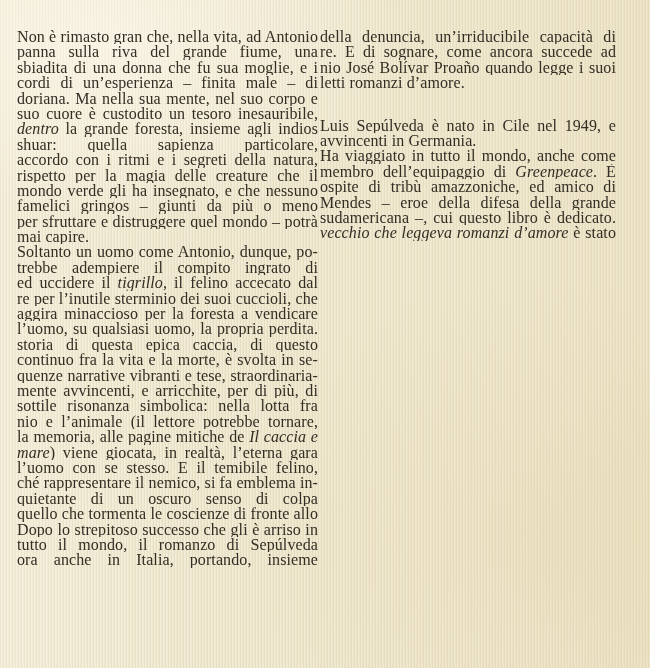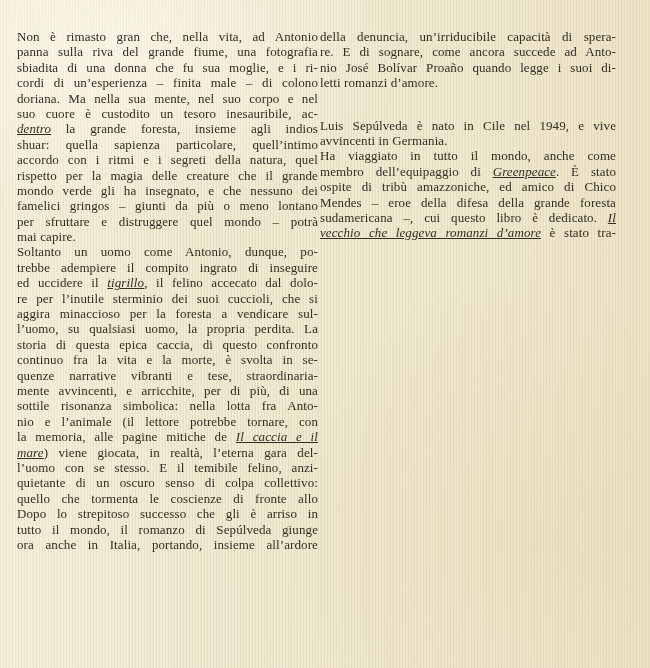--- a/index.html
+++ b/index.html
@@ -23,35 +23,35 @@
   }
   .page {
     position: relative;
     width: 650px;
     height: 668px;
   }
   .col {
     position: absolute;
     top: 29px;
     color: #332d24;
-    font-size: 13px;
+    font-size: 16px;
     line-height: 15.4px;
     letter-spacing: 0.1px;
   }
   .col1 { left: 17px;  width: 301px; }
   .col2 { left: 320px; width: 296px; }
   .para { margin: 0; }
   .line {
     height: 15.4px;
     overflow: hidden;
     text-align: justify;
     text-align-last: left;
   }
   .line.just { text-align-last: justify; }
-  .line i { font-style: italic; text-decoration: underline; }
+  .line i { font-style: italic; }
 </style>
 </head>
 <body>
 
 <div class="page">
   <div class="col col1">
       <div class="para">
         <div class="line just">Non è rimasto gran che, nella vita, ad Antonio</div>
         <div class="line just">panna sulla riva del grande fiume, una fotografia</div>
         <div class="line just">sbiadita di una donna che fu sua moglie, e i ri-</div>
@@ -76,20 +76,21 @@
         <div class="line just">l’uomo, su qualsiasi uomo, la propria perdita. La</div>
         <div class="line just">storia di questa epica caccia, di questo confronto</div>
         <div class="line just">continuo fra la vita e la morte, è svolta in se-</div>
         <div class="line just">quenze narrative vibranti e tese, straordinaria-</div>
         <div class="line just">mente avvincenti, e arricchite, per di più, di una</div>
         <div class="line just">sottile risonanza simbolica: nella lotta fra Anto-</div>
         <div class="line just">nio e l’animale (il lettore potrebbe tornare, con</div>
         <div class="line just">la memoria, alle pagine mitiche de <i>Il caccia e il</i></div>
         <div class="line just"><i>mare</i>) viene giocata, in realtà, l’eterna gara del-</div>
         <div class="line just">l’uomo con se stesso. E il temibile felino, anzi-</div>
+        <div class="line just">ché rappresentare il nemico, si fa emblema in-</div>
         <div class="line just">quietante di un oscuro senso di colpa collettivo:</div>
         <div class="line just">quello che tormenta le coscienze di fronte allo</div>
       </div>
       <div class="para">
         <div class="line just">Dopo lo strepitoso successo che gli è arriso in</div>
         <div class="line just">tutto il mondo, il romanzo di Sepúlveda giunge</div>
         <div class="line just">ora anche in Italia, portando, insieme all’ardore</div>
       </div>
     </div>
   <div class="col col2">

